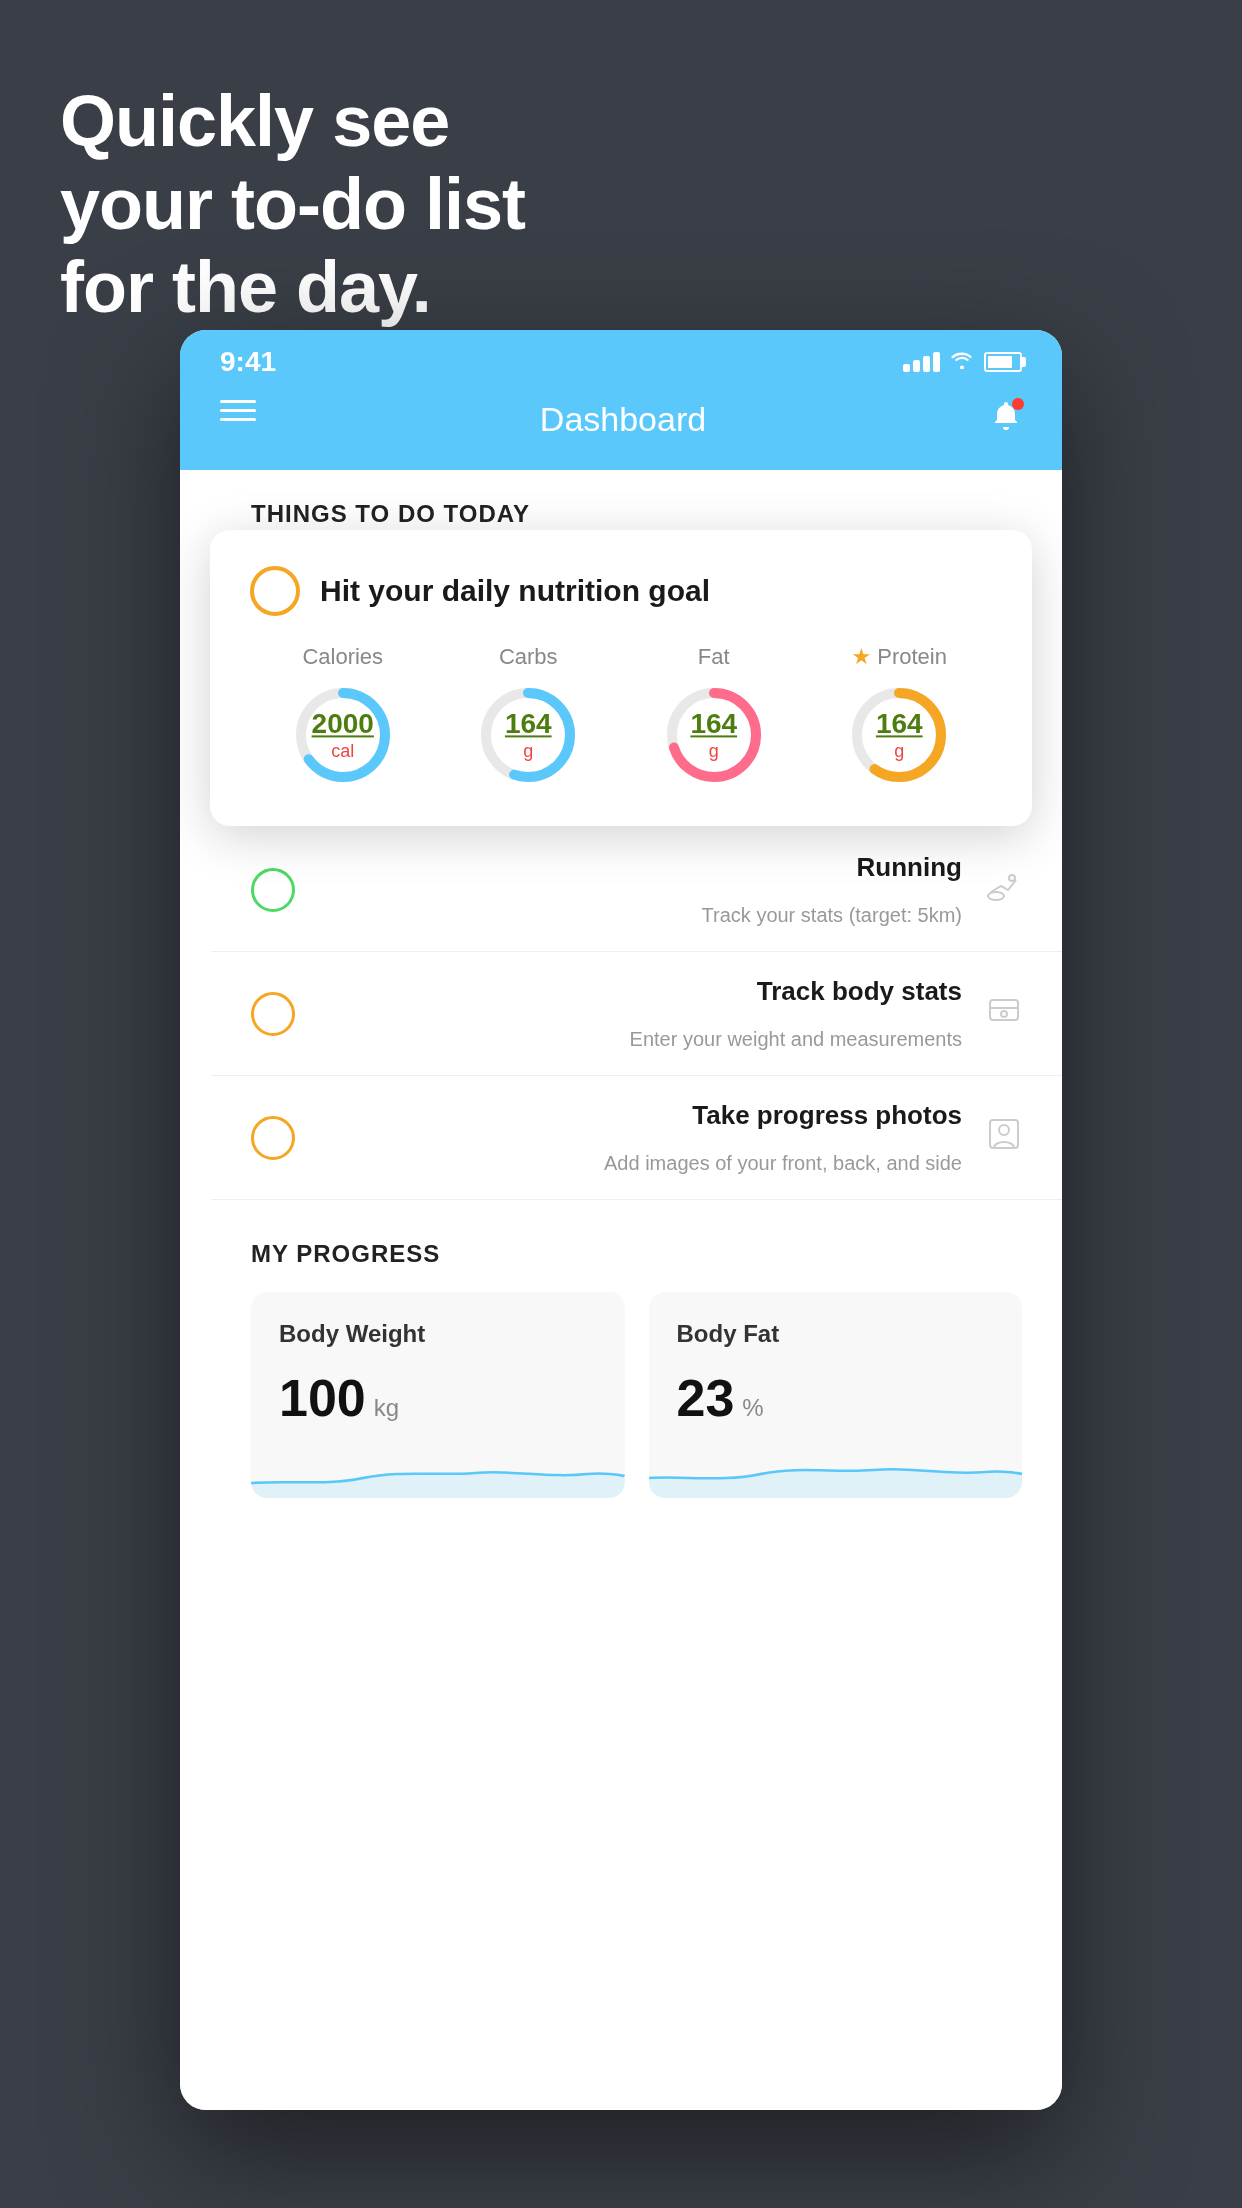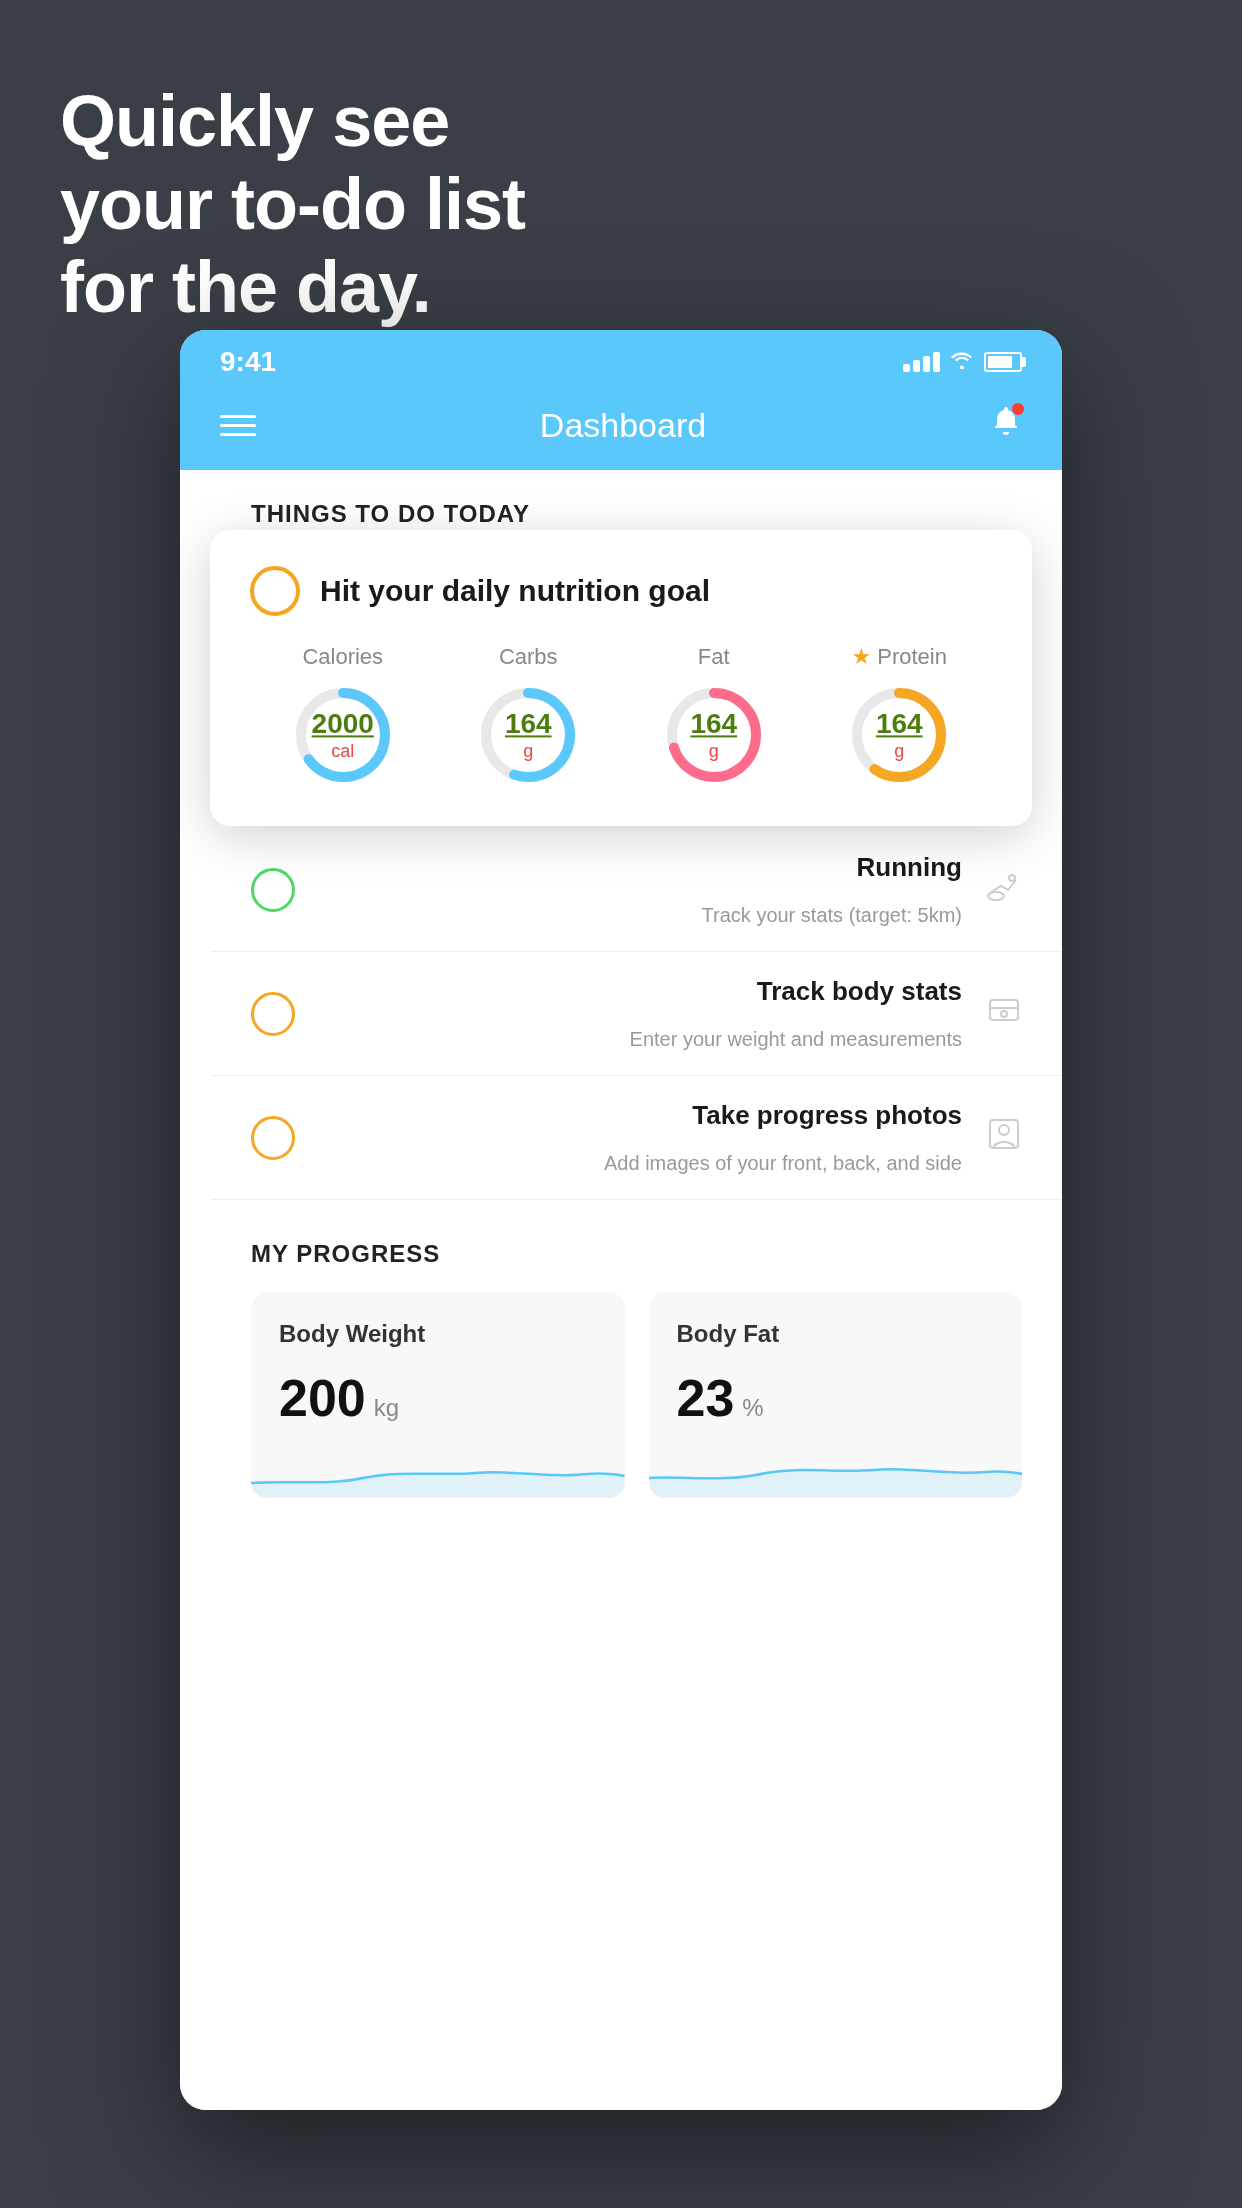--- a/index.html
+++ b/index.html
@@ -104,21 +104,20 @@
       height: 100%;
       width: 80%;
       background: white;
       border-radius: 1px;
     }
 
     
     .app-header {
       background: #5ac8fa;
       display: flex;
-      align-items: center;
       justify-content: space-between;
       padding: 10px 40px 20px 40px;
       height: 80px;
       gap: 15px;
     }
 
     .hamburger-icon {
       display: flex;
       flex-direction: column;
       gap: 6px;
@@ -555,21 +554,21 @@
 
     </div>
 
     <div class="progress-section">
       <div class="progress-title">MY PROGRESS</div>
       <div class="progress-cards">
 
         <div class="progress-card">
           <div class="progress-card-title">Body Weight</div>
           <div class="progress-card-value">
-            <span class="progress-big-num">200</span>
+            <span class="progress-big-num">100</span>
             <span class="progress-unit">kg</span>
           </div>
           <div class="progress-chart">
             <svg viewBox="0 0 200 50" preserveAspectRatio="none">
               <path d="M0 35 C20 32 40 38 60 30 C80 22 100 28 120 25 C140 22 160 30 180 26 C190 24 200 28 200 28" fill="none" stroke="#5ac8fa" stroke-width="2.5"></path>
               <path d="M0 35 C20 32 40 38 60 30 C80 22 100 28 120 25 C140 22 160 30 180 26 C190 24 200 28 200 28 L200 50 L0 50 Z" fill="rgba(90,200,250,0.15)"></path>
             </svg>
           </div>
         </div>
 

